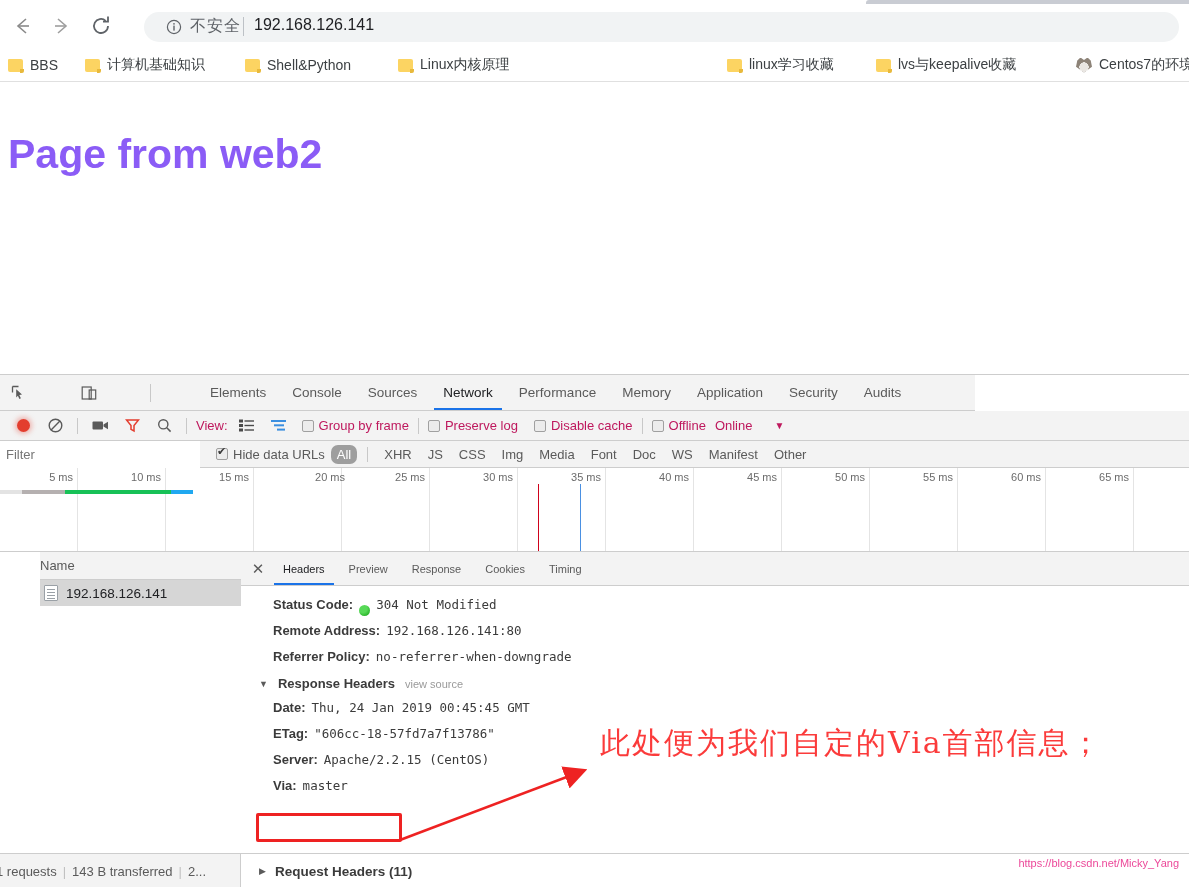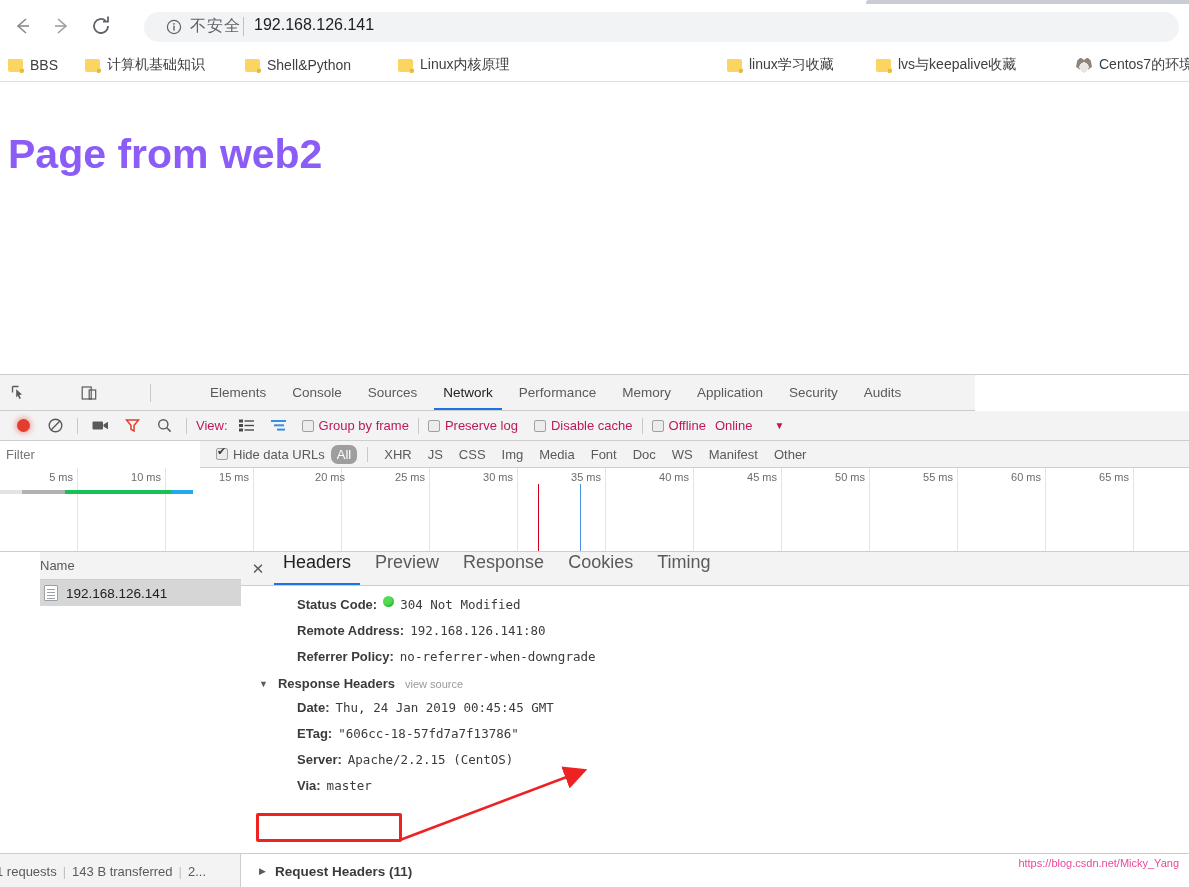--- a/index.html
+++ b/index.html
@@ -202,38 +202,38 @@
 
   .detail {
     position: absolute; left: 241px; top: 0; width: 948px; height: 336px;
     background: #ffffff;
   }
   .detail-tabbar {
     height: 34px; background: #f3f3f3; border-bottom: 1px solid #cdcdcd;
     display: flex; align-items: center;
   }
   .detail-tab {
-    height: 33px; padding: 0 12px; display: flex; 
-    font-size: 18px; color: #5a5a5a; position: relative;
+    height: 33px; padding: 0 12px; display: flex; align-items: center;
+    font-size: 11px; color: #5a5a5a; position: relative;
   }
   .detail-tab.active { color: #202124; }
   .detail-tab.active:after {
     content: ""; position: absolute; left: 3px; right: 3px; bottom: 0;
     height: 2px; background: #1a73e8;
   }
   .close-x {
     width: 26px; height: 26px; margin-left: 4px;
     display: flex; align-items: center; justify-content: center;
     font-size: 15px; color: #5a5a5a;
   }
 
   .hdr-body { position: relative; padding: 6px 0 0 0; }
   .hdr-line {
-    display: flex; align-items: flex-start; padding: 3px 0 3px 32px;
-    font-size: 13px; line-height: 20px; margin-left: 24px;
+    display: flex; align-items: flex-end; padding: 3px 0 3px 32px;
+    font-size: 13px; line-height: 20px;
   }
   .hdr-key {
     font-weight: bold; color: #3b3b3b; white-space: nowrap;
     font-family: "Liberation Sans", sans-serif;
   }
   .hdr-val {
     color: #3b3b3b; margin-left: 6px; white-space: nowrap;
     font-family: "DejaVu Sans Mono", "Liberation Mono", monospace;
     font-size: 12.5px;
   }
@@ -624,20 +624,21 @@
         <span style="margin-left:-4px">1 requests</span>
         <span class="sb-sep">|</span>
         <span>143 B transferred</span>
         <span class="sb-sep">|</span>
         <span>2...</span>
       </div>
     </div>
   </div>
 
   <div class="anno-box"></div>
+  <div class="anno-text">此处便为我们自定的Via首部信息；</div>
   <svg class="anno-arrow">
     <defs>
       <marker id="ah" markerWidth="9" markerHeight="9" refX="6" refY="4.5" orient="auto">
         <path d="M0,0 L9,4.5 L0,9 Z" fill="#ee2222"></path>
       </marker>
     </defs>
     <line x1="400" y1="840" x2="580" y2="772" stroke="#ee2222" stroke-width="2.6" marker-end="url(#ah)"></line>
   </svg>
   <div class="watermark">https://blog.csdn.net/Micky_Yang</div>
 

